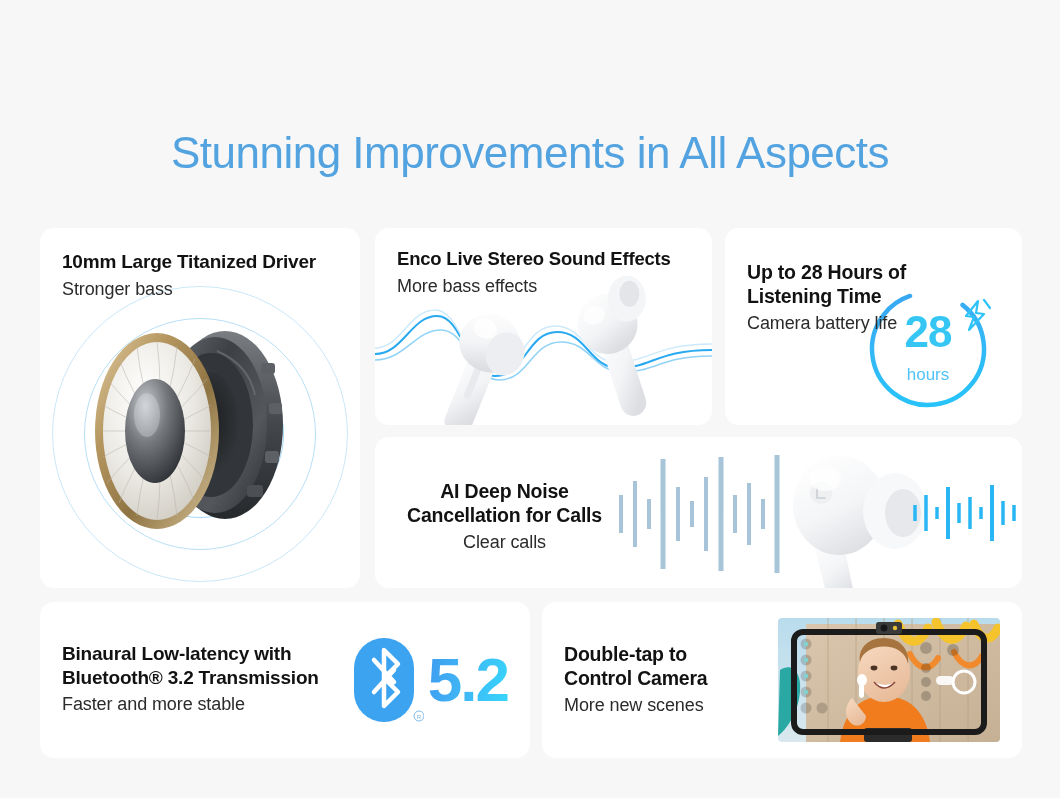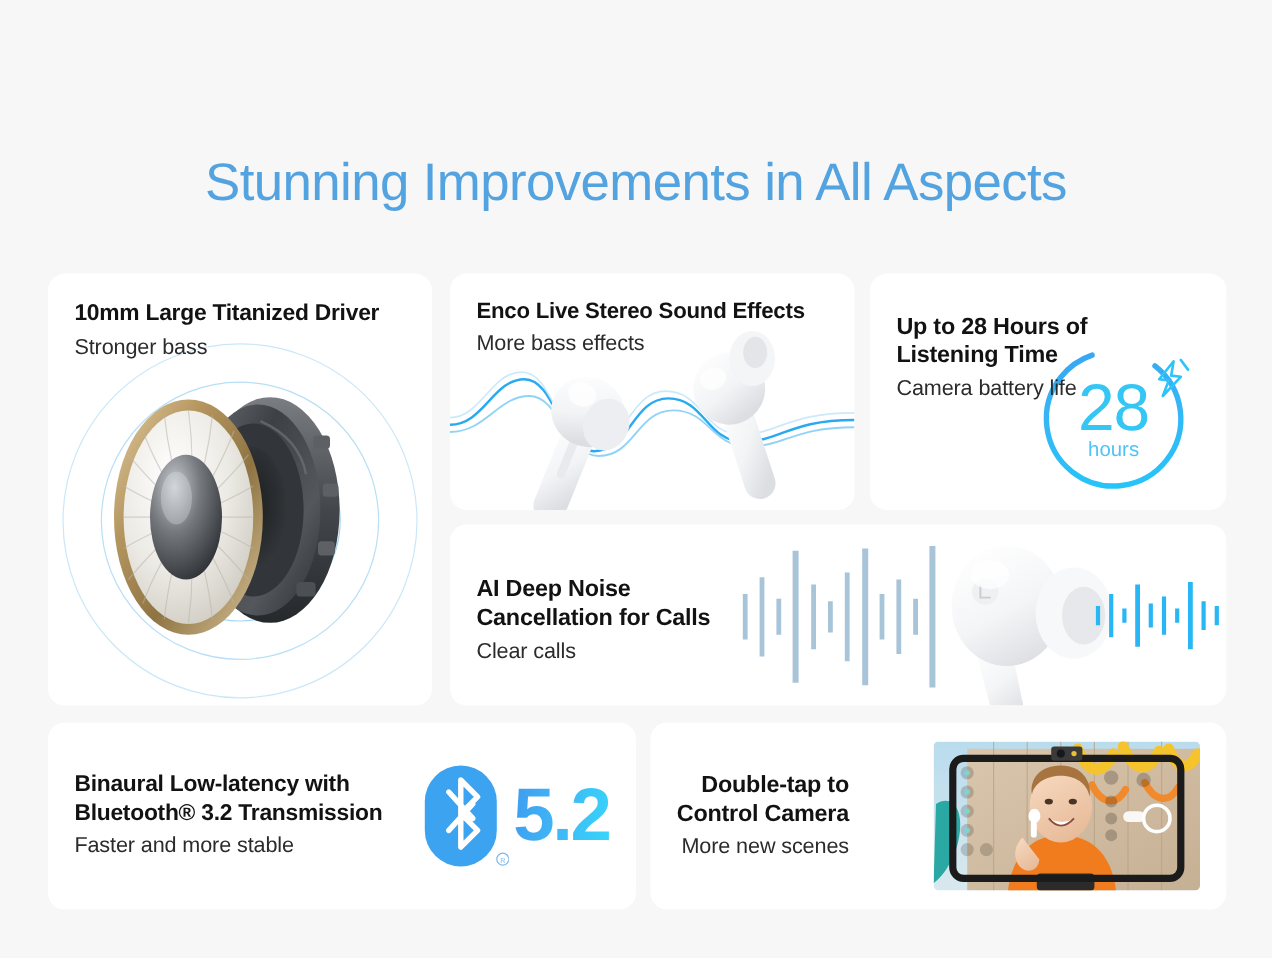--- a/index.html
+++ b/index.html
@@ -78,49 +78,49 @@
   #card-stereo .card-text { left: 22px; top: 20px; }
   #card-stereo .card-title { font-size: 18.5px; white-space: nowrap; }
   .stereo-art { position: absolute; left: 0; top: 48px; width: 337px; height: 149px; }
 
   
   #card-battery { left: 725px; top: 228px; width: 297px; height: 197px; }
   #card-battery .card-text { left: 22px; top: 20px; margin-top: 12px; }
   .battery-ring-wrap { position: absolute; right: 26px; bottom: 8px; width: 136px; height: 136px; }
   .ring-num {
     position: absolute; left: 0; right: 0; top: 26px; text-align: center;
-    font-size: 55px; font-weight: 400; color: #35c6f4; letter-spacing: -1px;
+    font-size: 44px; font-weight: 700; color: #35c6f4; letter-spacing: -1px;
   }
   .ring-unit {
     position: absolute; left: 0; right: 0; top: 84px; text-align: center;
     font-size: 17px; font-weight: 400; color: #4fc3f7;
   }
 
   
   #card-anc { left: 375px; top: 437px; width: 647px; height: 151px; }
-  #card-anc .card-text { left: 22px; top: 42px; }
+  #card-anc .card-text { left: 32px; top: 42px; text-align: center; }
   .anc-art { position: absolute; left: 240px; top: 0; width: 407px; height: 151px; }
 
   
   #card-bt { left: 40px; top: 602px; width: 490px; height: 156px; }
   #card-bt .card-text { left: 22px; top: 40px; }
   #card-bt .card-title { font-size: 19px; }
   .bt-art {
     position: absolute; right: 22px; top: 50%; transform: translateY(-50%);
     display: flex; align-items: center; gap: 4px;
   }
   .bt-num {
     font-size: 62px; font-weight: 700; letter-spacing: -2px; line-height: 1;
     background: linear-gradient(100deg,#3f9bf0 0%,#3fb6f5 45%,#37d6fb 100%);
     -webkit-background-clip: text; background-clip: text; color: transparent;
   }
 
   
   #card-camera { left: 542px; top: 602px; width: 480px; height: 156px; }
-  #card-camera .card-text { left: 22px; top: 40px; text-align: right; }
+  #card-camera .card-text { left: 22px; top: 40px; }
   .phone-art { position: absolute; right: 22px; top: 16px; width: 222px; height: 124px; border-radius: 4px; overflow: hidden; }
 </style>
 </head>
 <body>
 
 <div class="page-title">Stunning Improvements in All Aspects</div>
 
 <div class="card" id="card-driver">
 
   <div class="rings">

